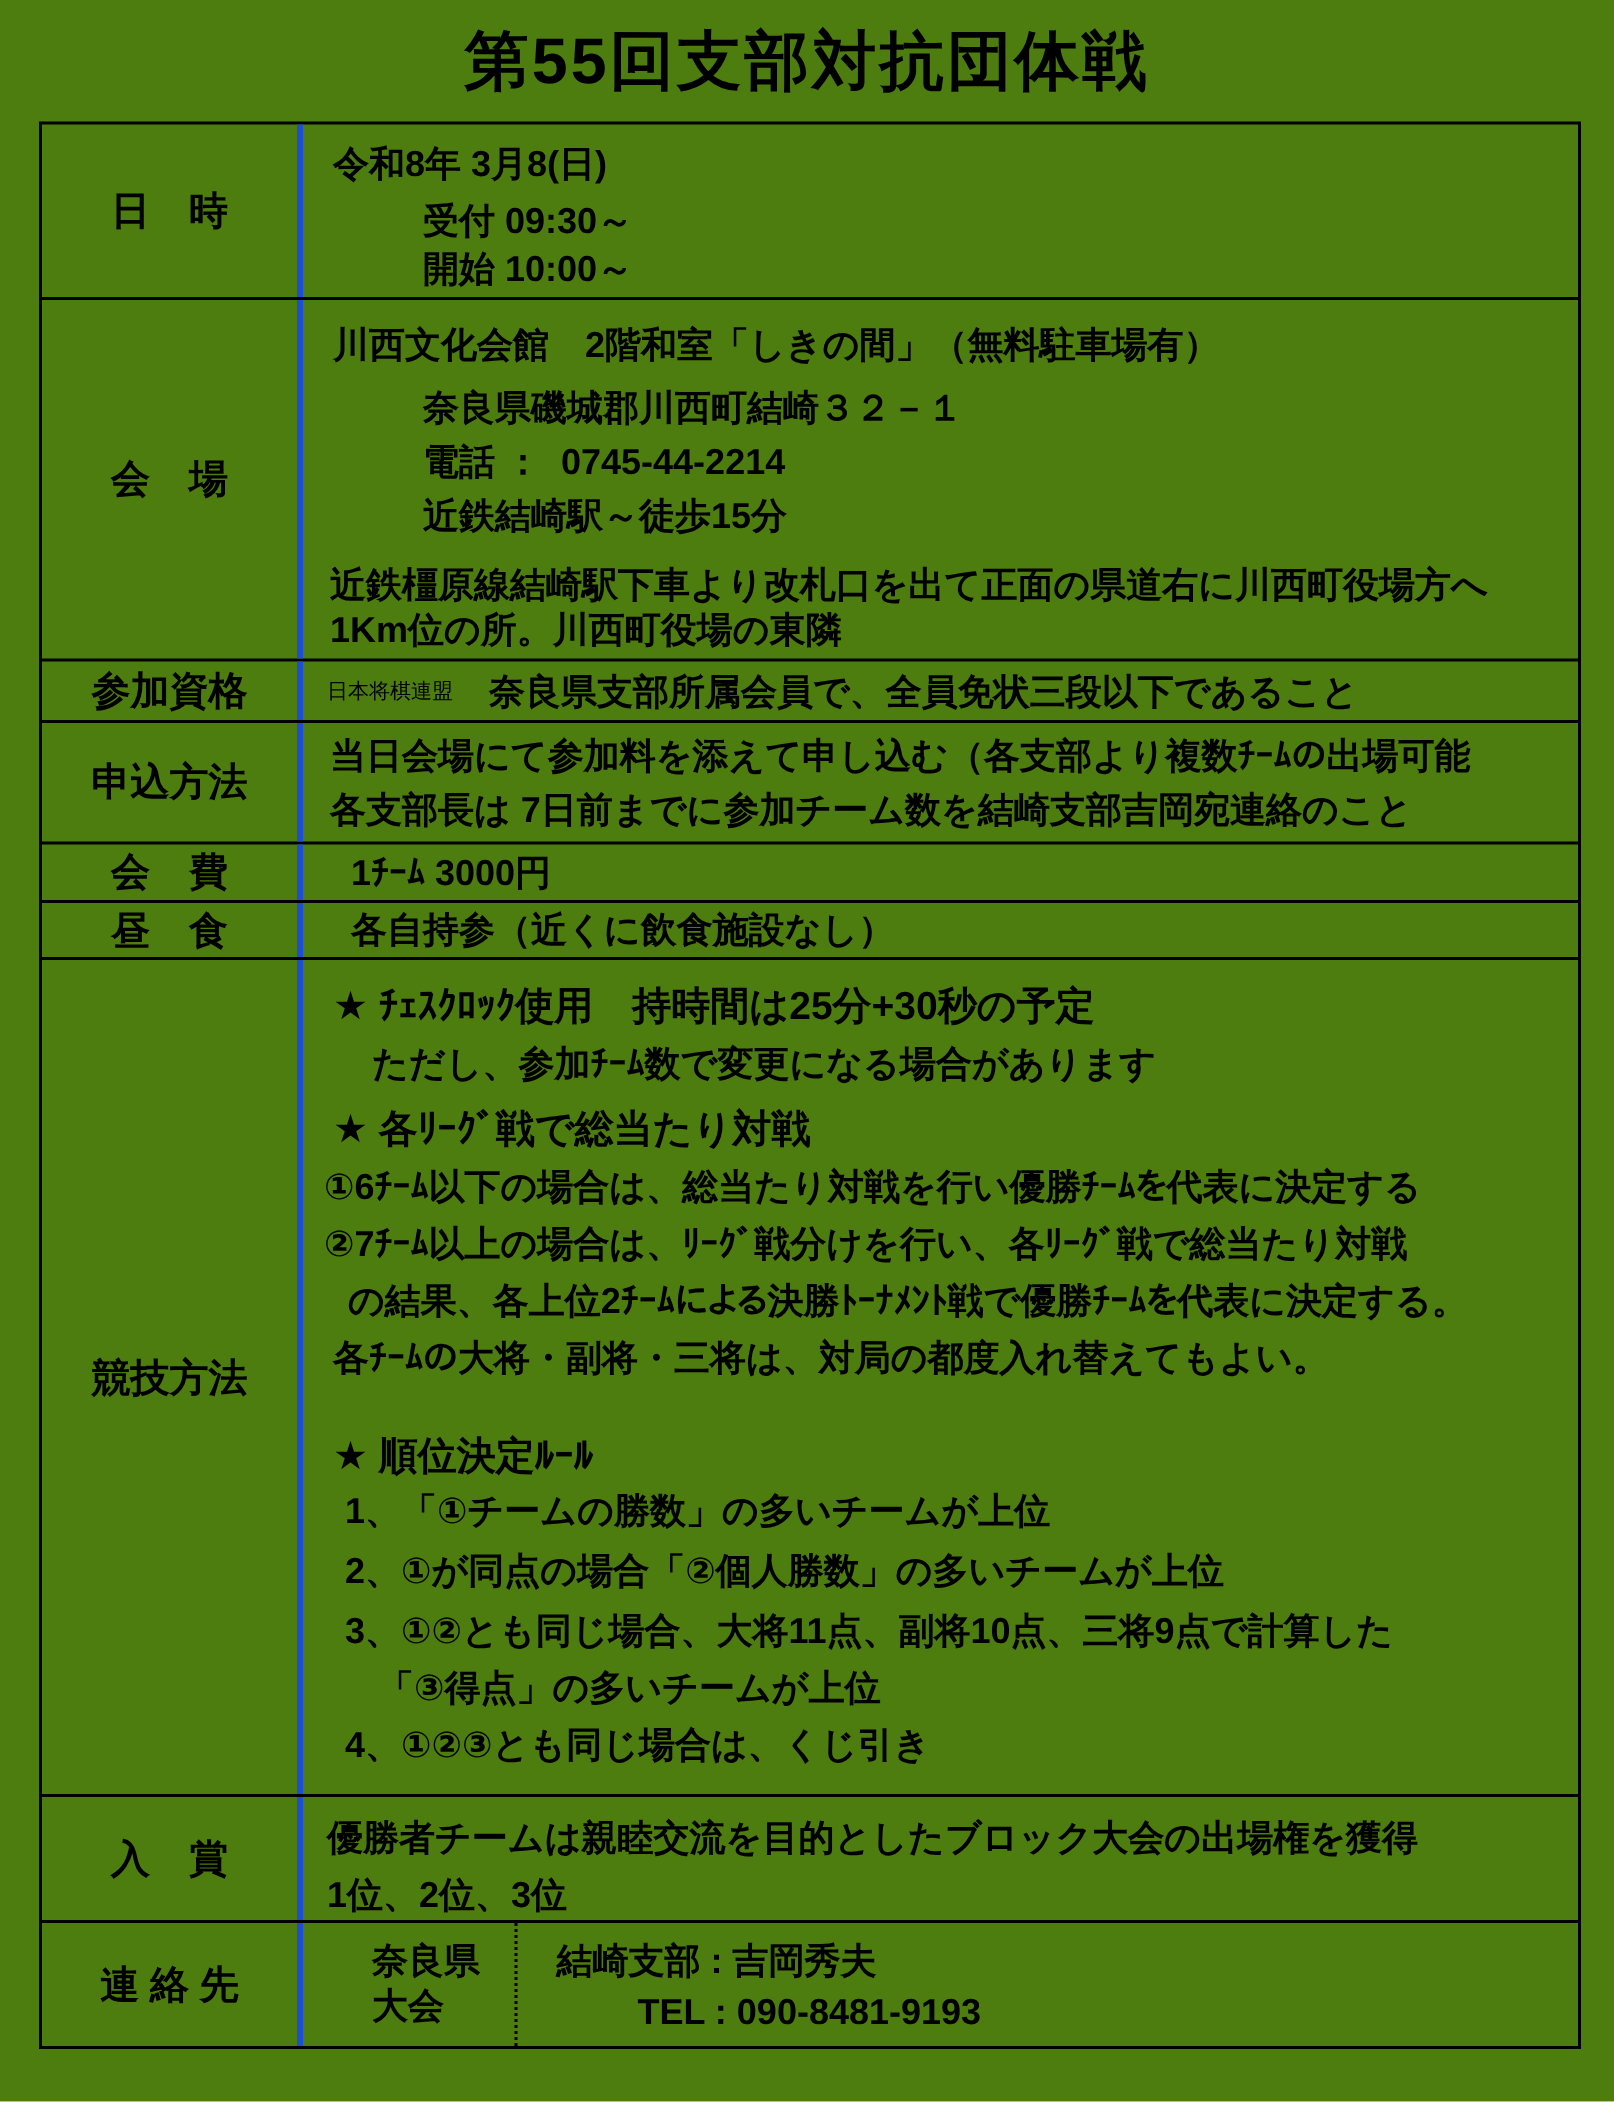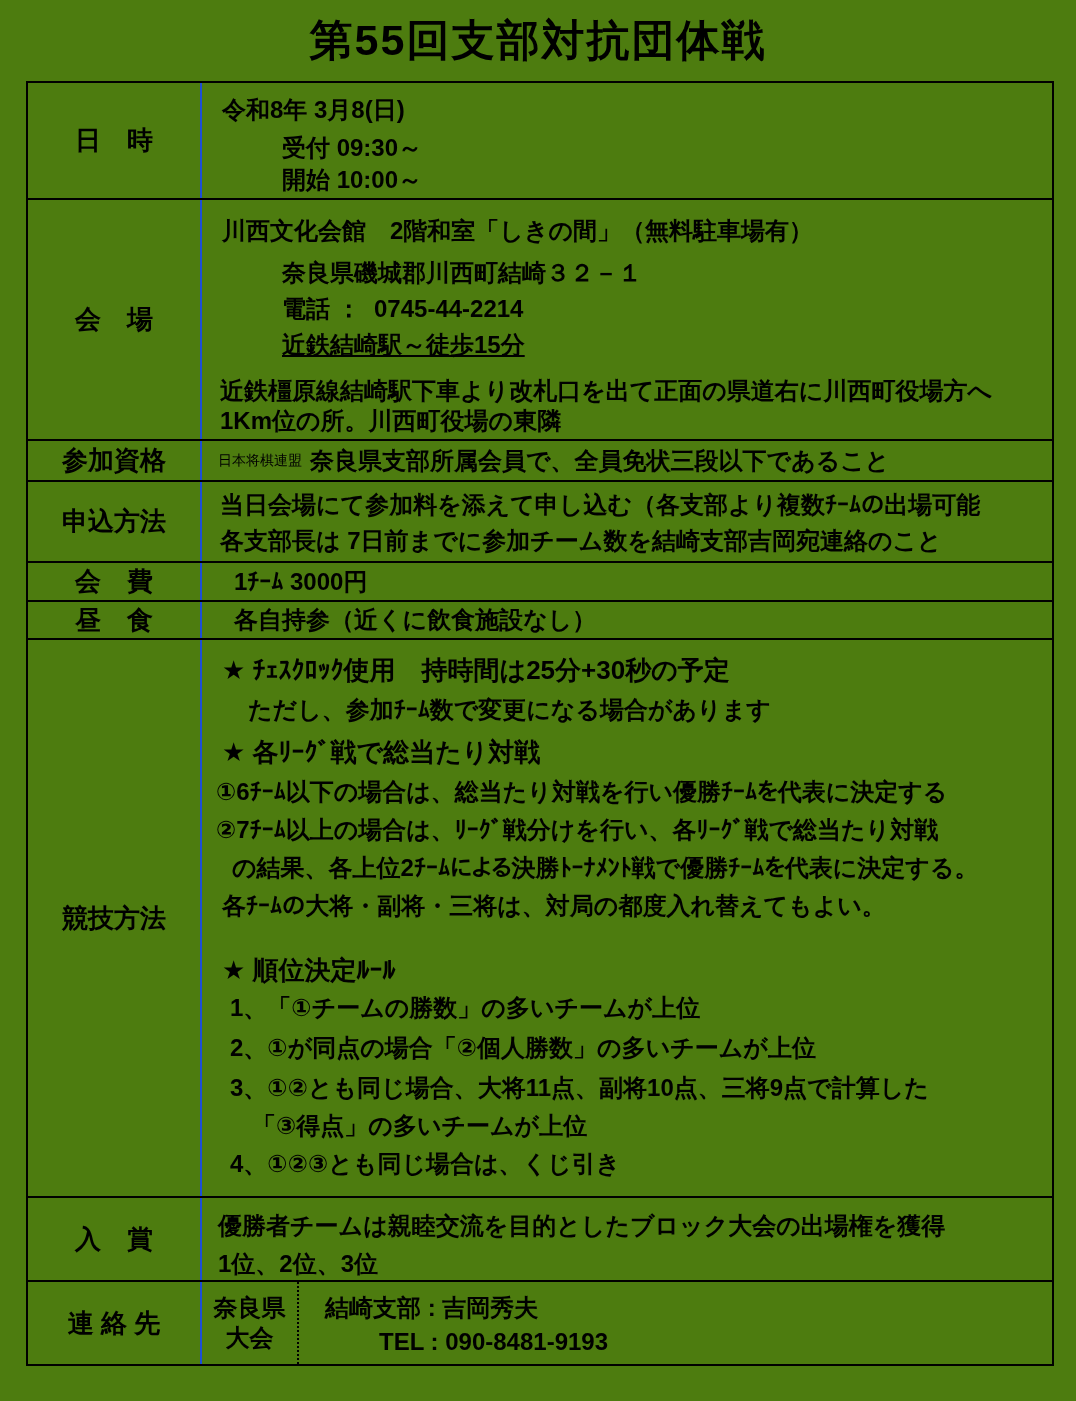--- a/index.html
+++ b/index.html
@@ -17,21 +17,21 @@
     text-align:center;font-size:43px;letter-spacing:2px;
   }
   .doc-table{
     position:absolute;left:26px;top:81px;width:1024px;
     border:2px solid #000;
   }
   .row{display:flex;border-bottom:2px solid #000;box-sizing:border-box;}
   .row:last-child{border-bottom:none;}
   .label-cell{
     width:174px;flex:0 0 174px;
-    border-right:2px solid #1d4ed8;
+    border-right:4px solid #1d4ed8;
     display:flex;align-items:center;justify-content:center;
     font-size:26px;box-sizing:border-box;
   }
   .content-cell{flex:1;font-size:24px;overflow:hidden;position:relative;box-sizing:border-box;}
   .line{white-space:pre;line-height:30px;height:30px;}
   
   .r-datetime{height:117px;}
   .r-venue{height:241px;}
   .r-eligibility{height:41px;}
   .r-application{height:81px;}
@@ -41,21 +41,21 @@
   .r-prize{height:84px;}
   .r-contact{height:82px;}
   
   .dt1{margin-top:12px;margin-left:20px;}
   .dt2{margin-top:8px;margin-left:80px;}
   .dt3{margin-top:2px;margin-left:80px;}
   
   .v1{margin-top:16px;margin-left:20px;}
   .v2{margin-top:12px;margin-left:80px;}
   .v3{margin-top:6px;margin-left:80px;}
-  .v4{margin-top:6px;margin-left:80px;text-decoration:underline;}
+  .v4{margin-top:6px;margin-left:80px;}
   .v5{margin-top:16px;margin-left:18px;}
   .v6{margin-top:0px;margin-left:18px;}
   
   .elig-wrap{display:flex;align-items:center;height:100%;padding-left:16px;}
   .elig-prefix{font-size:14px;font-weight:normal;white-space:pre;margin-right:8px;}
   
   .a1{margin-top:6px;margin-left:18px;line-height:34px;height:34px;}
   .a2{margin-top:2px;margin-left:18px;line-height:34px;height:34px;}
   
   .single-wrap{display:flex;align-items:center;height:100%;padding-left:32px;white-space:pre;}
@@ -75,22 +75,22 @@
   .mr3b{margin-top:4px;margin-left:50px;line-height:34px;height:34px;}
   .mr4{margin-top:4px;margin-left:28px;line-height:34px;height:34px;}
   
   .p1{margin-top:11px;margin-left:16px;line-height:34px;height:34px;}
   .p2{margin-top:4px;margin-left:16px;line-height:34px;height:34px;}
   
   .contact-wrap{display:flex;height:100%;}
   .contact-org{
     width:97px;flex:0 0 97px;
     border-right:2px dotted #000;
-    display:flex;flex-direction:column;align-items:center;justify-content:center;
-    box-sizing:border-box;line-height:30px;
+    display:flex;flex-direction:column;justify-content:center;
+    box-sizing:border-box;line-height:30px;margin-left:46px;
   }
   .c1{margin-top:10px;margin-left:26px;line-height:32px;height:32px;}
   .c2{margin-top:2px;margin-left:80px;line-height:32px;height:32px;}
 </style>
 </head>
 <body>
 
 <div class="sheet">
 
   <div class="doc-title">第55回支部対抗団体戦</div>
@@ -116,21 +116,21 @@
         <div class="line v5">近鉄橿原線結崎駅下車より改札口を出て正面の県道右に川西町役場方へ</div>
         <div class="line v6">1Km位の所。川西町役場の東隣</div>
       </div>
     </div>
 
     <div class="row r-eligibility">
       <div class="label-cell">参加資格</div>
       <div class="content-cell">
         <div class="elig-wrap">
           <span class="elig-prefix">日本将棋連盟</span>
-          <span style="white-space:pre;">奈良県支部所属会員で、全員免状三段以下であること</span>
+          <span style="white-space:pre;margin-left:16px;">奈良県支部所属会員で、全員免状三段以下であること</span>
         </div>
       </div>
     </div>
 
     <div class="row r-application">
       <div class="label-cell">申込方法</div>
       <div class="content-cell">
         <div class="line a1">当日会場にて参加料を添えて申し込む（各支部より複数ﾁｰﾑの出場可能</div>
         <div class="line a2">各支部長は 7日前までに参加チーム数を結崎支部吉岡宛連絡のこと</div>
       </div>

